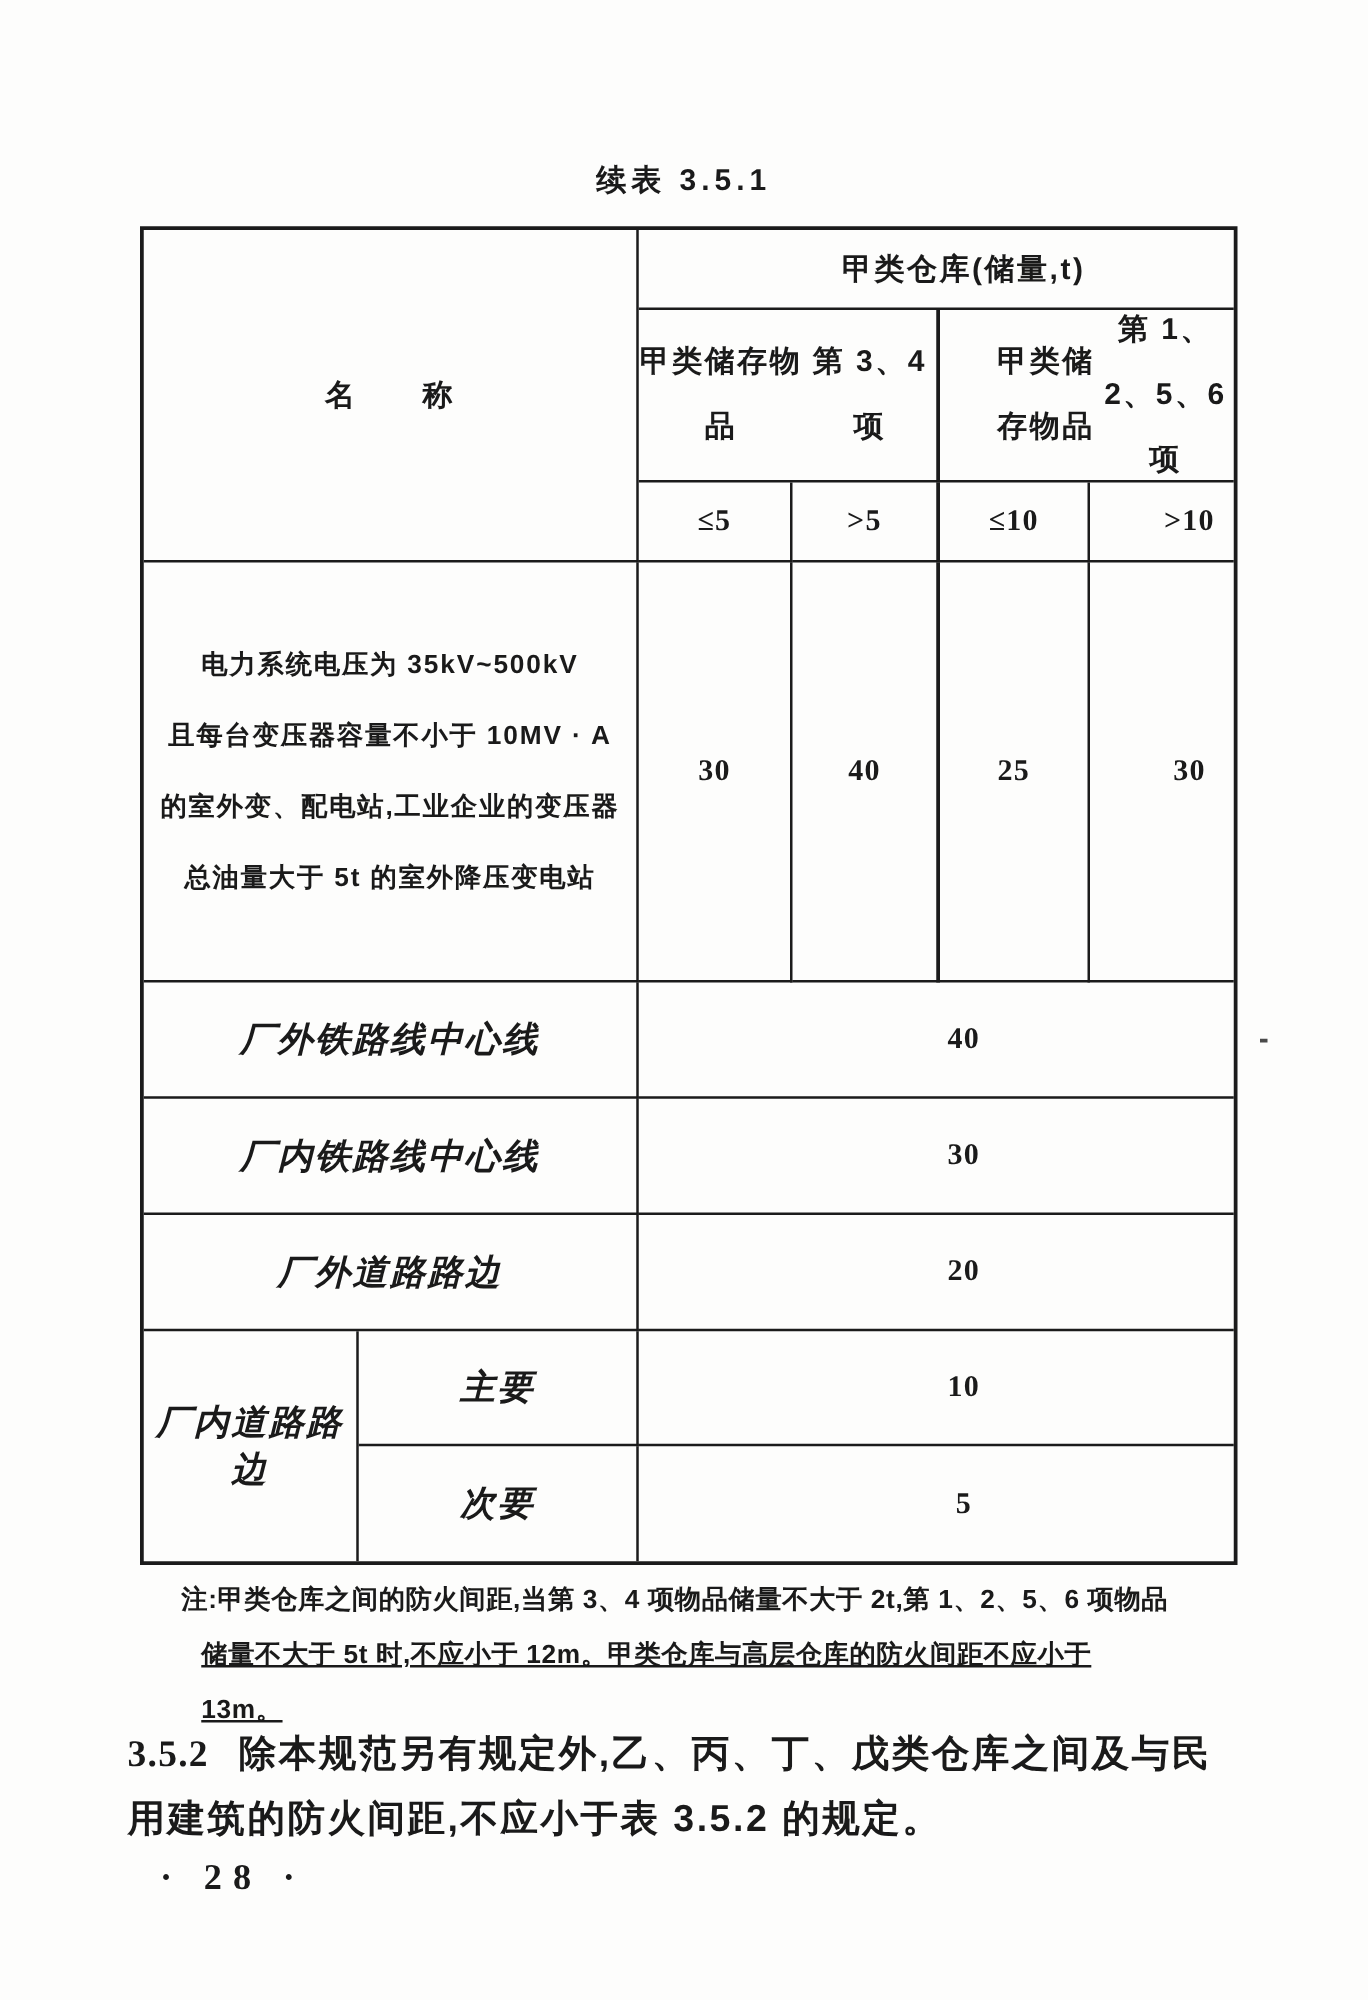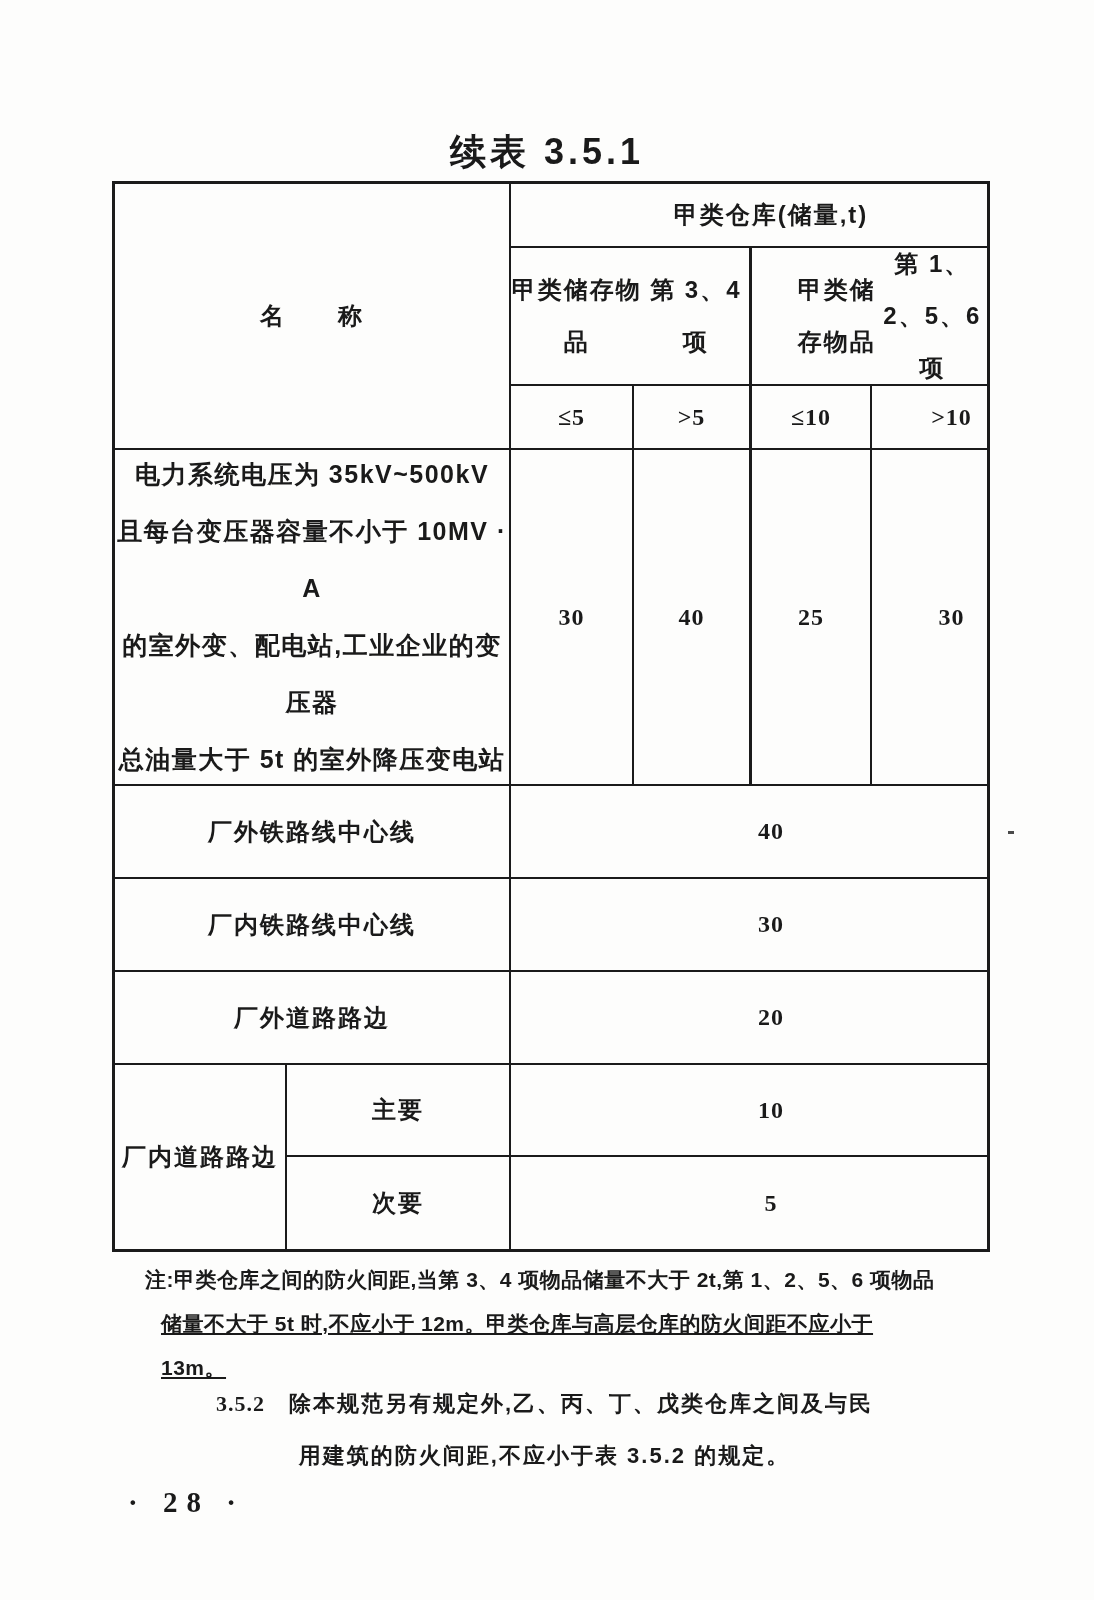--- a/index.html
+++ b/index.html
@@ -7,21 +7,21 @@
     position:relative;
     width:1094px; height:1600px;
     background:#fdfdfc;
     color:#1a1a1a;
     font-family:"Liberation Sans", sans-serif;
     overflow:hidden;
   }
   .doc-title {
     position:absolute; top:128px; left:0; width:100%;
     text-align:center;
-    font-size:36px; font-weight:700; letter-spacing:4px;
+    font-size:24px; font-weight:700; letter-spacing:4px;
   }
   
   .tbl {
     position:absolute; left:112px; top:181px;
     display:grid;
     grid-template-columns:172px 224px 123px 118px 120px 115px;
     grid-template-rows:64px 138px 64px 336px 93px 93px 93px 92px 92px;
     border:3px solid #1b1b1b;
   }
   .c {
@@ -34,33 +34,33 @@
   .c.nr { border-right:0;padding-left:44px; }
   .c.nb { border-bottom:0; }
   .c.br { border-right-width:3px; }
   .num {
     font-family:"Liberation Serif", serif;
     letter-spacing:1px; font-size:24px;
   }
   .group-cell { flex-direction:row; line-height:52px; font-size:24px; }
   .power-label {
     flex-direction:column; justify-content:center;
-    font-size:25px; line-height:57px; letter-spacing:1.5px;
+    font-size:21px; line-height:57px; letter-spacing:1.5px;
   }
-  .row-label { font-size:24px; }
+  .row-label { font-size:28px;font-style:italic; }
   
   .note {
     position:absolute; left:145px; top:1258px; width:820px;
     font-size:21px; font-weight:700; line-height:44px; letter-spacing:0.5px;
   }
   .note .cont { margin-left:16px;text-decoration:underline; }
   
   .sec {
     position:absolute; left:102px; top:1378px; width:885px;
-    font-size:22px; font-weight:700; line-height:52px; letter-spacing:2px;text-align:center;
+    font-size:30px; font-weight:700; line-height:52px; letter-spacing:2px;
   }
   .sec-num { font-family:"Liberation Serif", serif; letter-spacing:1px; margin-right:24px; }
   
   .page-num {
     position:absolute; left:128px; top:1486px;
     font-family:"Liberation Serif", serif;
     font-size:29px; font-weight:700; letter-spacing:9px;
   }
   
   .artifact { position:absolute; left:1008px; top:831px; width:6px; height:3px; background:#4a4a4a; }

